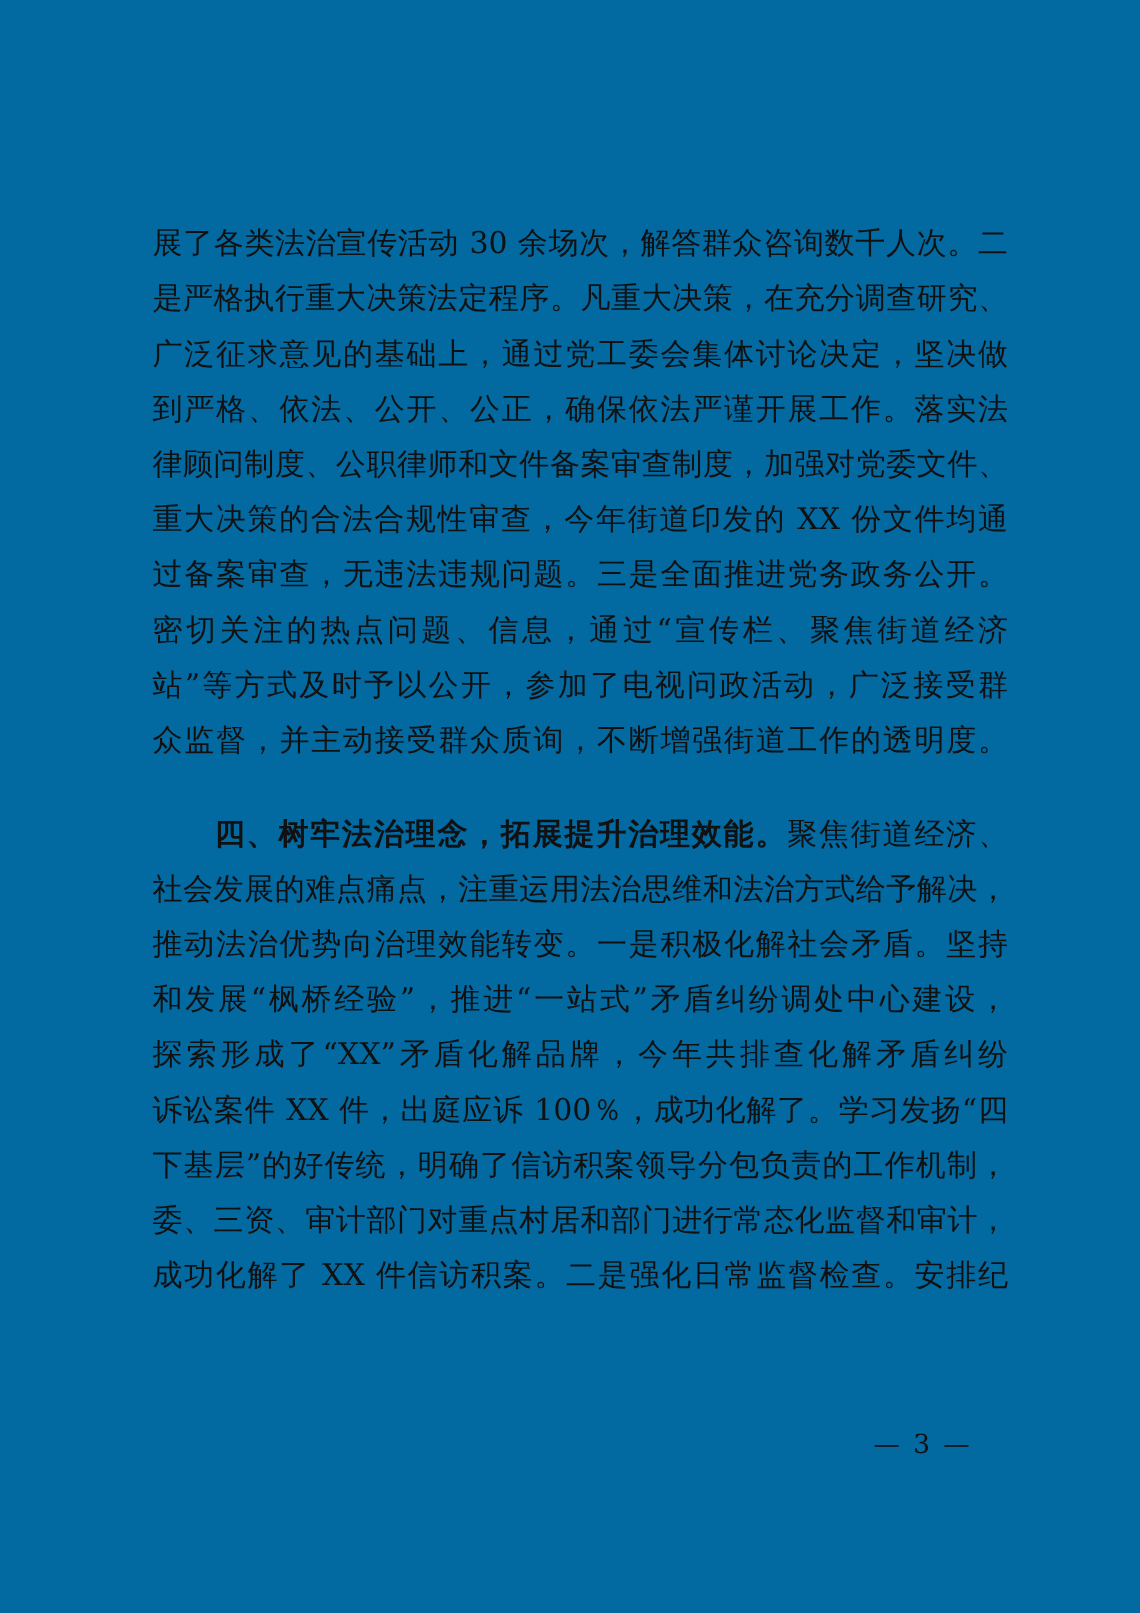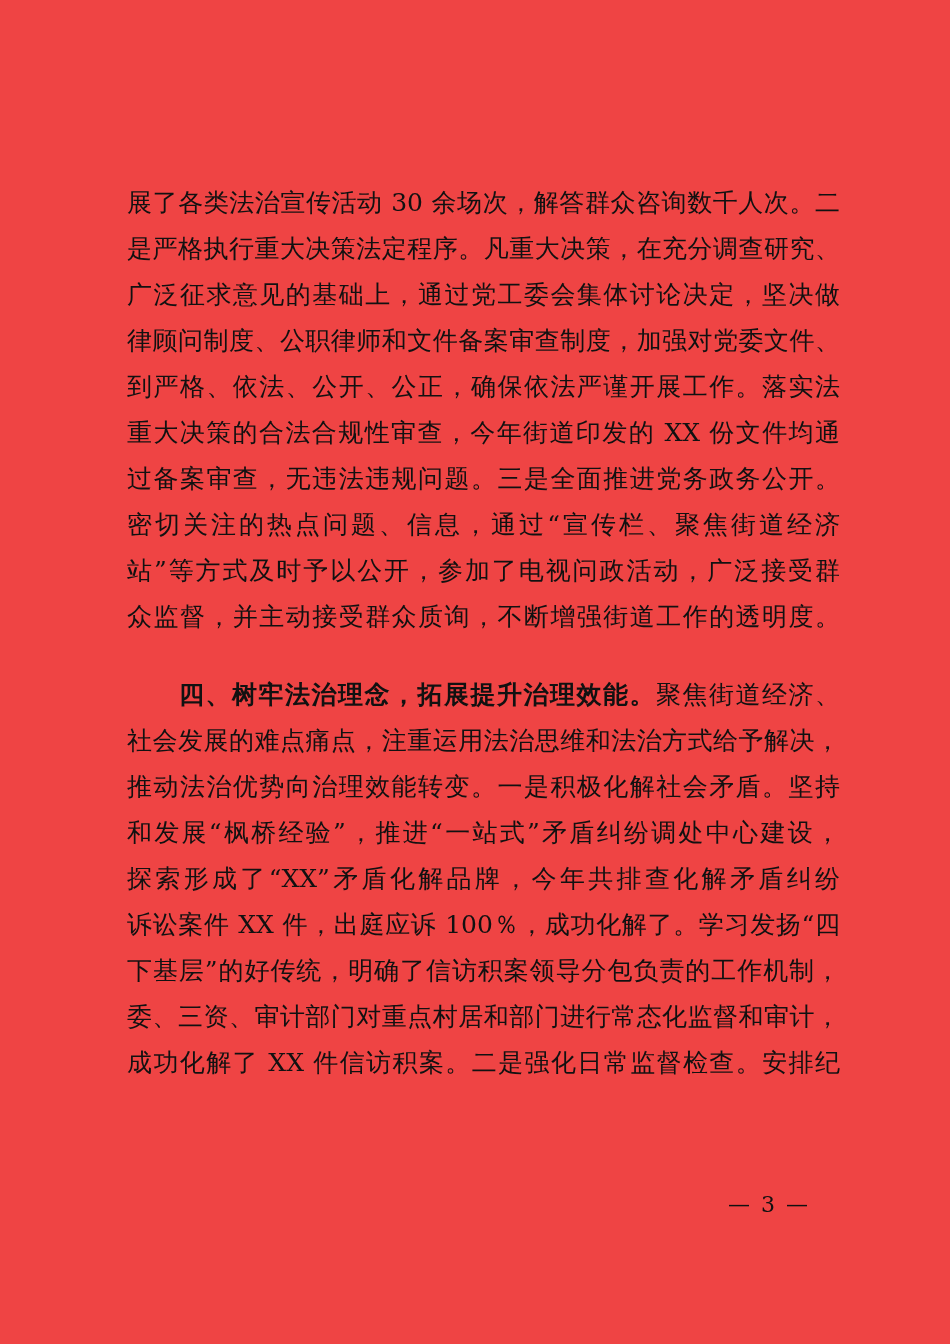--- a/index.html
+++ b/index.html
@@ -4,21 +4,21 @@
 <style>
   html, body {
     margin: 0;
     padding: 0;
     background: #ffffff;
   }
   .page {
     position: relative;
     width: 950px;
     height: 1344px;
-    background: #ef4444;
+    background: #0369a1;
     overflow: hidden;
     font-family: "DejaVu Serif", "Liberation Serif", serif;
     color: #111111;
   }
   .text-block {
     position: absolute;
     left: 127px;
     top: 180px;
     width: 713px;
   }
@@ -55,22 +55,22 @@
   }
 </style>
 </head>
 <body>
 
 <div class="page">
   <div class="text-block" id="lines">
       <div class="line"><span class="seg">展了各类法治宣传活动 30 余场次，解答群众咨询数千人次。二</span></div>
       <div class="line"><span class="seg">是严格执行重大决策法定程序。凡重大决策，在充分调查研究、</span></div>
       <div class="line"><span class="seg">广泛征求意见的基础上，通过党工委会集体讨论决定，坚决做</span></div>
+      <div class="line"><span class="seg">到严格、依法、公开、公正，确保依法严谨开展工作。落实法</span></div>
       <div class="line"><span class="seg">律顾问制度、公职律师和文件备案审查制度，加强对党委文件、</span></div>
-      <div class="line"><span class="seg">到严格、依法、公开、公正，确保依法严谨开展工作。落实法</span></div>
       <div class="line"><span class="seg">重大决策的合法合规性审查，今年街道印发的 XX 份文件均通</span></div>
       <div class="line"><span class="seg">过备案审查，无违法违规问题。三是全面推进党务政务公开。</span></div>
       <div class="line"><span class="seg">密切关注的热点问题、信息，通过“宣传栏、聚焦街道经济</span></div>
       <div class="line"><span class="seg">站”等方式及时予以公开，参加了电视问政活动，广泛接受群</span></div>
       <div class="line"><span class="seg">众监督，并主动接受群众质询，不断增强街道工作的透明度。</span></div>
       <div class="line indent"><span class="seg bold">四、树牢法治理念，拓展提升治理效能。</span><span class="seg">聚焦街道经济、</span></div>
       <div class="line"><span class="seg">社会发展的难点痛点，注重运用法治思维和法治方式给予解决，</span></div>
       <div class="line"><span class="seg">推动法治优势向治理效能转变。一是积极化解社会矛盾。坚持</span></div>
       <div class="line"><span class="seg">和发展“枫桥经验”，推进“一站式”矛盾纠纷调处中心建设，</span></div>
       <div class="line"><span class="seg">探索形成了“XX”矛盾化解品牌，今年共排查化解矛盾纠纷</span></div>

